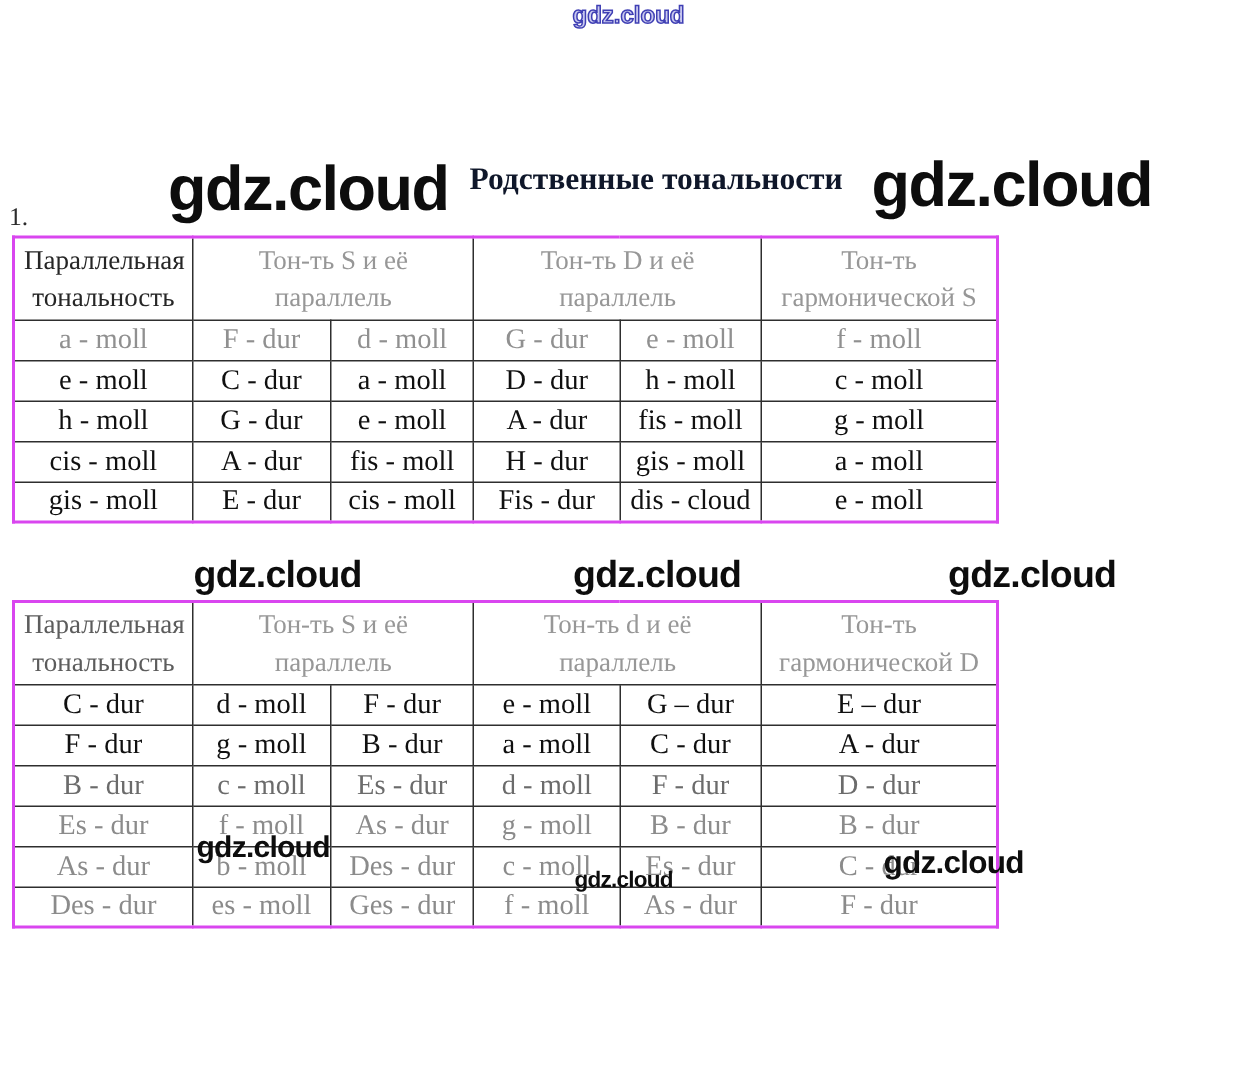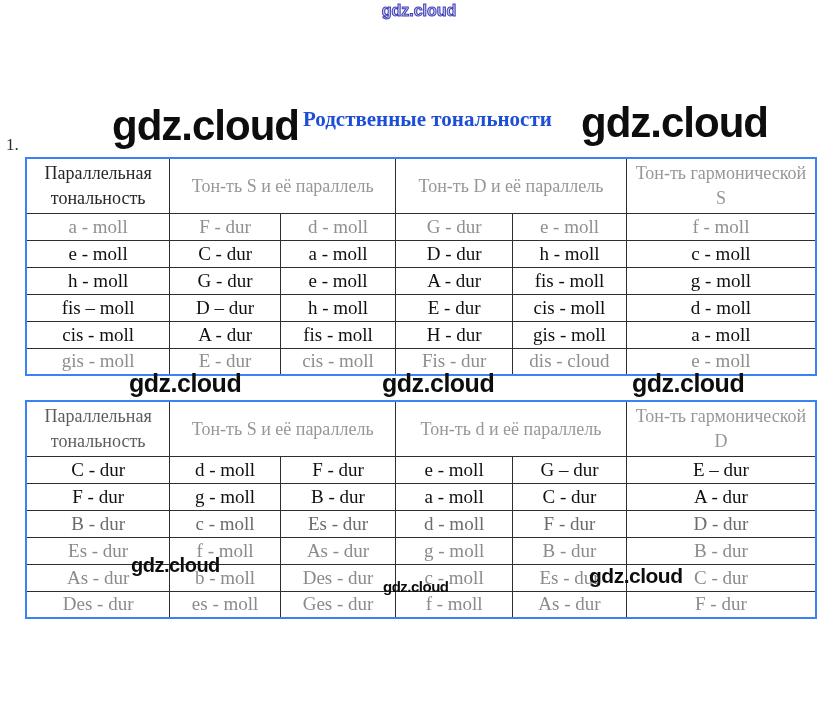--- a/index.html
+++ b/index.html
@@ -43,43 +43,43 @@
   .wm-mid-1 { left: 113px; }
   .wm-mid-2 { left: 366px; }
   .wm-mid-3 { left: 616px; }
   .wm-t2-a { font-size: 20px; left: 115px; top: 554px; }
   .wm-t2-b { font-size: 15px; left: 367px; top: 578px; }
   .wm-t2-c { font-size: 21px; left: 573px; top: 564px; }
 
   
   .doc-title {
     position: absolute;
-    left: 303px; top: 107px;
+    left: 313px; top: 107px;
     font-size: 21px;
     font-weight: 700;
-    color: #1d4ed8;
+    color: #0f172a;
     font-family: "Liberation Serif", serif;
     white-space: nowrap;
   }
   .item-number {
     position: absolute;
     left: 6px; top: 135px;
     font-size: 17px;
     color: #2c2c2c;
   }
 
   
   table.tonality {
     position: absolute;
-    left: 25px;
-    width: 792px;
+    left: 8px;
+    width: 658px;
     border-collapse: collapse;
     table-layout: fixed;
     background: transparent;
-    border: 2px solid #3b82f6;
+    border: 2px solid #d946ef;
   }
   #table1 { top: 157px; }
   #table2 { top: 400px; }
 
   table.tonality th, table.tonality td {
     border: 1px solid #2e2e2e;
     text-align: center;
     vertical-align: middle;
     font-family: "Liberation Serif", serif;
     overflow: hidden;
@@ -161,28 +161,20 @@
         </tr>
         <tr>
           <td>h - moll</td>
           <td>G - dur</td>
           <td>e - moll</td>
           <td>A - dur</td>
           <td>fis - moll</td>
           <td>g - moll</td>
         </tr>
         <tr>
-          <td>fis – moll</td>
-          <td>D – dur</td>
-          <td>h - moll</td>
-          <td>E - dur</td>
-          <td>cis - moll</td>
-          <td>d - moll</td>
-        </tr>
-        <tr>
           <td>cis - moll</td>
           <td>A - dur</td>
           <td>fis - moll</td>
           <td>H - dur</td>
           <td>gis - moll</td>
           <td>a - moll</td>
         </tr>
         <tr>
           <td>gis - moll</td>
           <td>E - dur</td>

